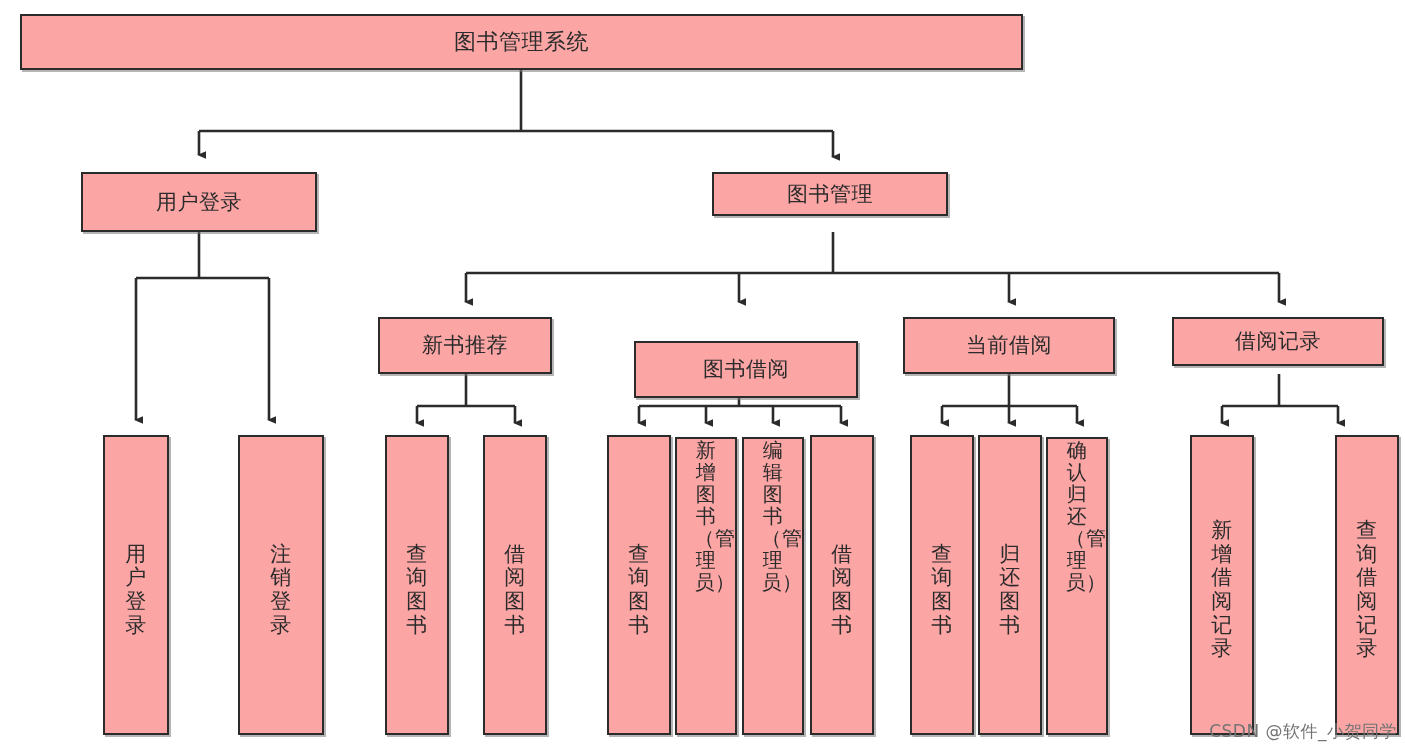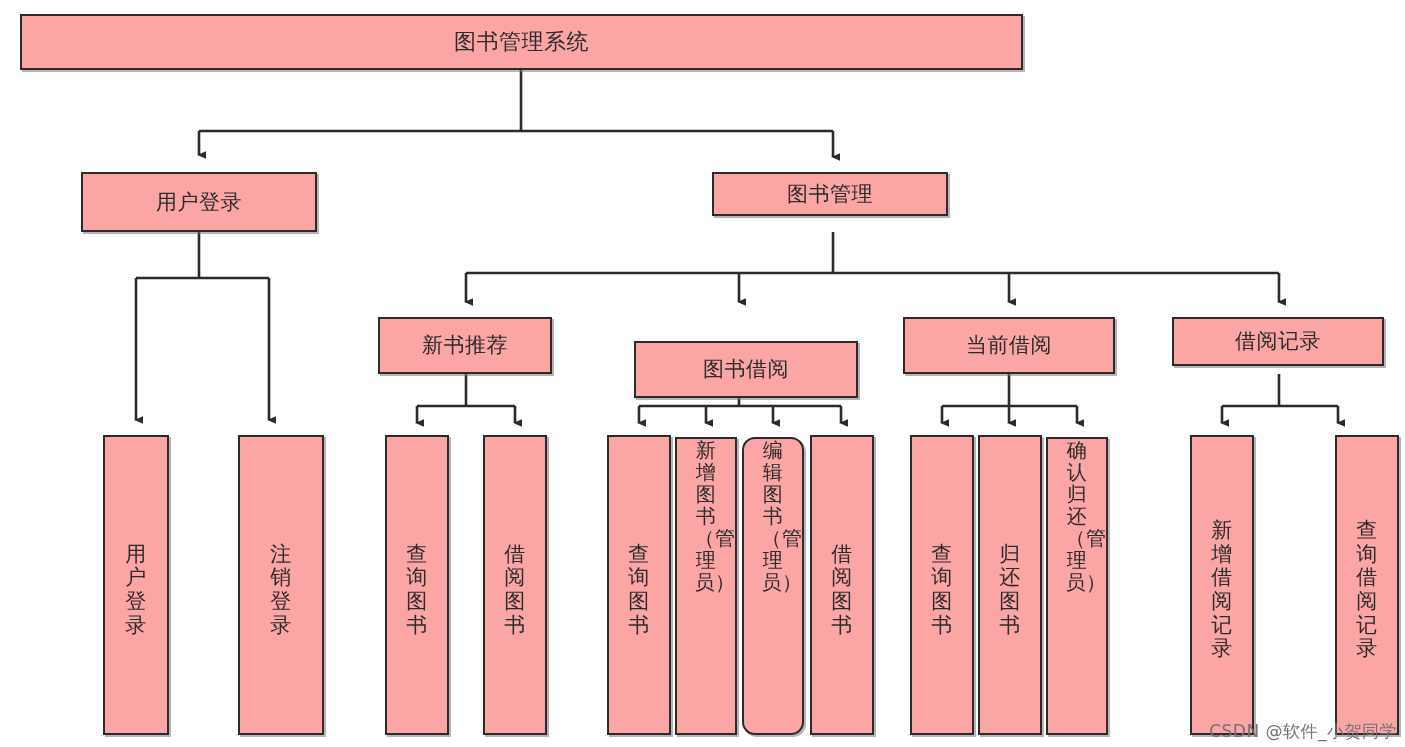--- a/index.html
+++ b/index.html
@@ -167,21 +167,21 @@
   <div class="node v center" style="left:483px; top:435px; width:64px; height:300px;">
     <span class="label">借阅图书</span>
   </div>
 
   <div class="node v center" style="left:607px; top:435px; width:64px; height:300px;">
     <span class="label">查询图书</span>
   </div>
   <div class="node v tall" style="left:675px; top:437px; width:62px; height:298px;">
     <span class="label">新增图书（管理员）</span>
   </div>
-  <div class="node v tall" style="left:742px; top:437px; width:62px; height:298px;border-radius:13px;">
+  <div class="node v tall" style="left:742px; top:437px; width:62px; height:298px;">
     <span class="label">编辑图书（管理员）</span>
   </div>
   <div class="node v center" style="left:810px; top:435px; width:64px; height:300px;">
     <span class="label">借阅图书</span>
   </div>
 
   <div class="node v center" style="left:910px; top:435px; width:64px; height:300px;">
     <span class="label">查询图书</span>
   </div>
   <div class="node v center" style="left:978px; top:435px; width:64px; height:300px;">

